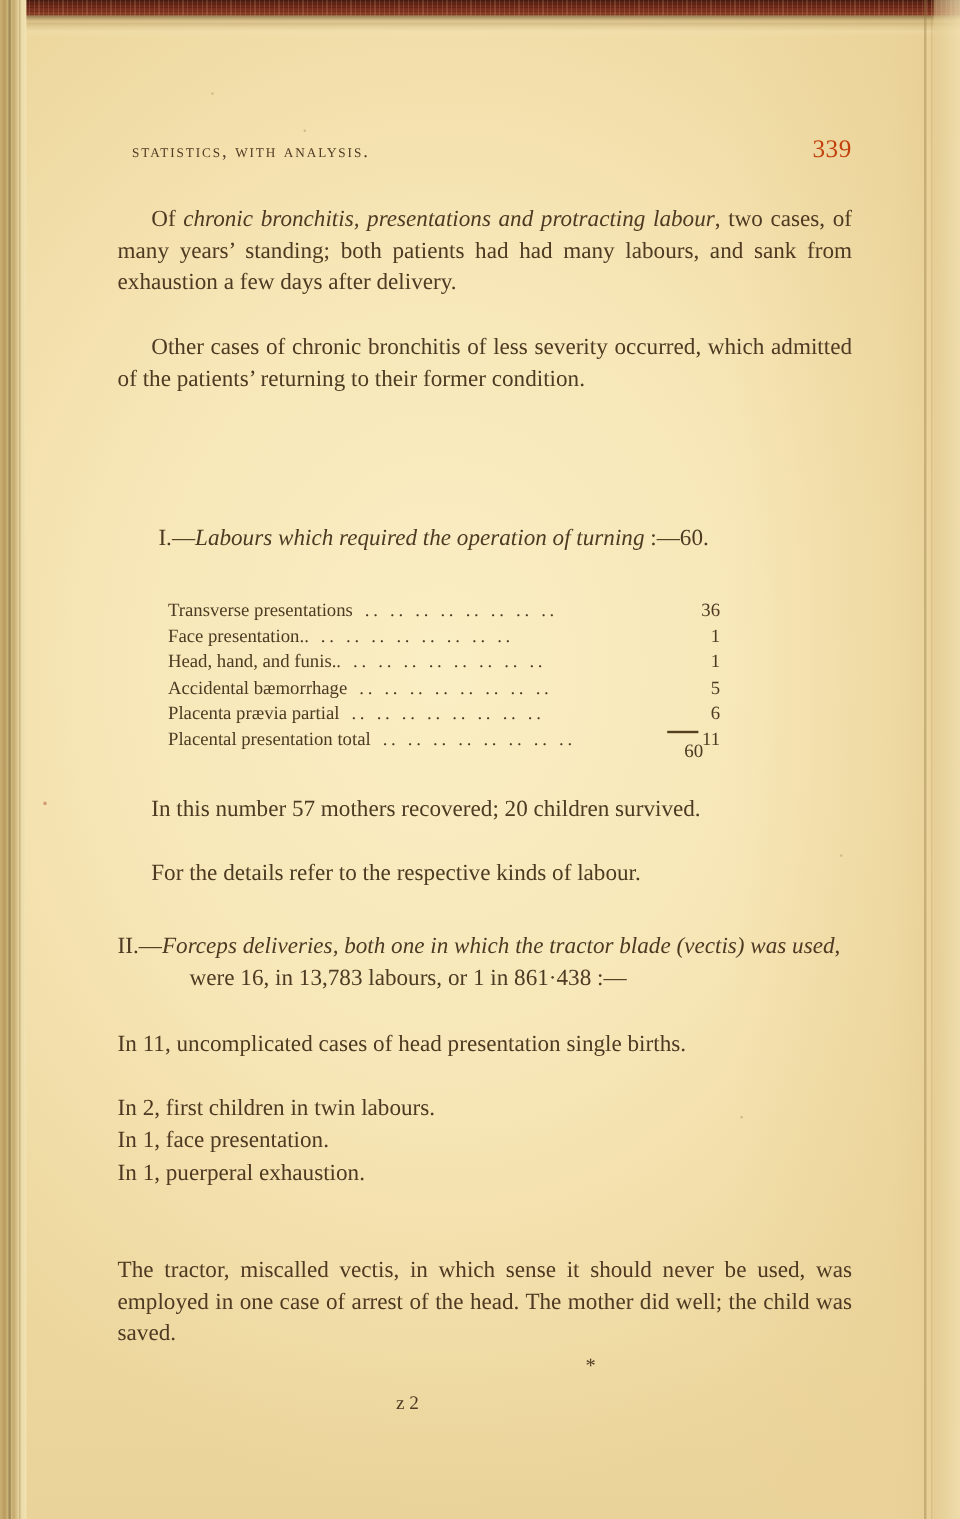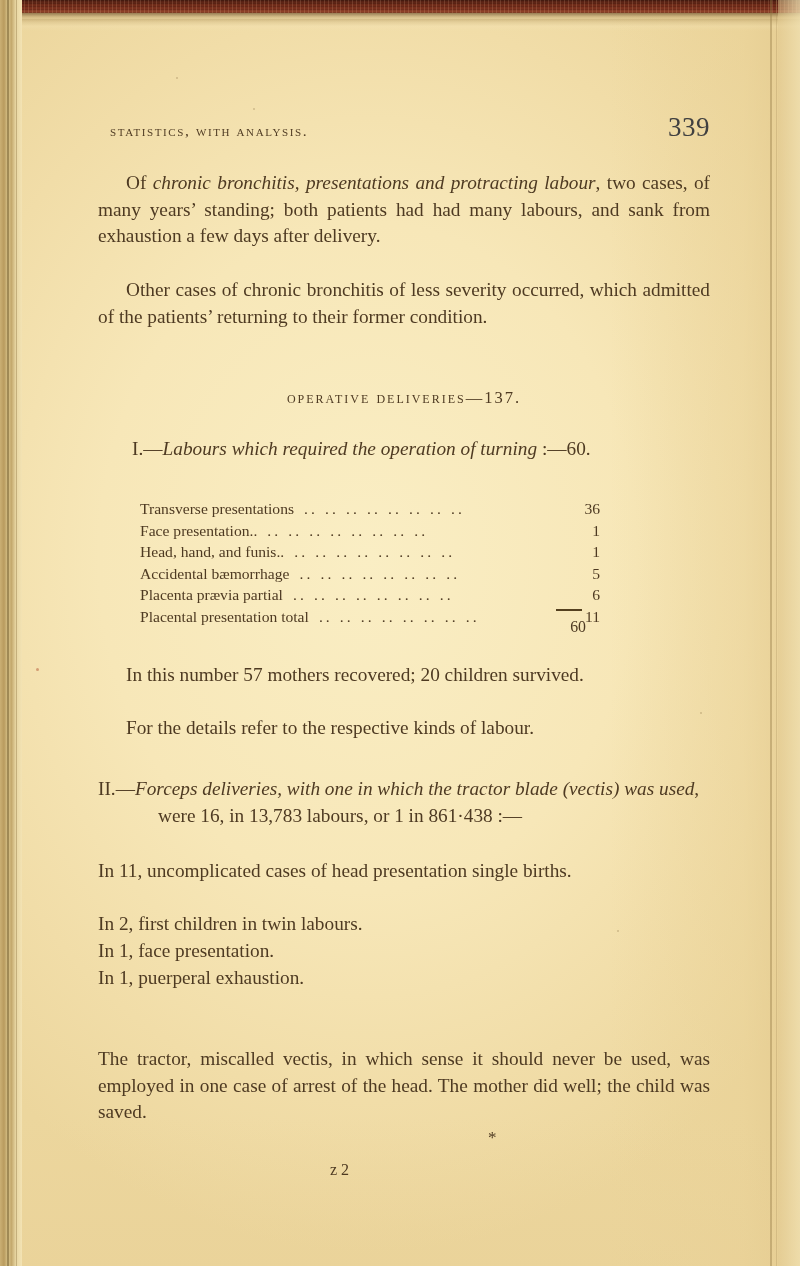--- a/index.html
+++ b/index.html
@@ -125,22 +125,22 @@
   .rh-title {
     font-size: 15.5px;
     letter-spacing: 1.6px;
     font-variant: small-caps;
     text-transform: lowercase;
     color: #503c24;
     margin-left: 12px;
   }
   .rh-title::first-letter { font-size: 15.5px; }
   .rh-page {
-    font-size: 27px;
-    color: #404040;
+    font-size: 21px;
+    color: #c2410c;
     letter-spacing: 0.5px;
   }
   p.body {
     margin: 0;
     font-size: 19.3px;
     line-height: 26.6px;
     text-align: justify;
     text-indent: 28px;
     color: #4e3a22;
     -webkit-font-smoothing: antialiased;
@@ -275,21 +275,20 @@
   </div>
 
   <div class="blk" style="top:170px;">
     <p class="body"><span>Of </span><span class="ital">chronic bronchitis, presentations and protracting labour</span><span>, two cases, of many years’ standing; both patients had had many labours, and sank from exhaustion a few days after delivery.</span></p>
   </div>
 
   <div class="blk" style="top:277px;">
     <p class="body">Other cases of chronic bronchitis of less severity occurred, which admitted of the patients’ returning to their former condition.</p>
   </div>
 
-  <div class="section-head">Operative Deliveries—137.</div>
 
   <div class="roman-item" style="top:436px;margin-left:34px;">
     <span class="hang"><span>I.—</span><span class="ital">Labours which required the operation of turning</span><span> :—60.</span></span>
   </div>
 
   <div class="stat-table">
 
     <div class="stat-row">
       <span class="stat-label">Transverse presentations</span>
       <span class="stat-leader">.. .. .. .. .. .. .. ..</span>
@@ -332,21 +331,21 @@
   <div class="total-value">60</div>
 
   <div class="blk" style="top:662px;font-family:Liberation Serif, serif;">
     <p class="body">In this number 57 mothers recovered; 20 children survived.</p>
   </div>
   <div class="blk" style="top:715px;">
     <p class="body">For the details refer to the respective kinds of labour.</p>
   </div>
 
   <div class="roman-item ii" style="top:776px;">
-    <span class="hang"><span>II.—</span><span class="ital">Forceps deliveries, with one in which the tractor blade (vectis) was used</span><span>, were 16, in 13,783 labours, or 1 in 861·438 :—</span></span>
+    <span class="hang"><span>II.—</span><span class="ital">Forceps deliveries, both one in which the tractor blade (vectis) was used</span><span>, were 16, in 13,783 labours, or 1 in 861·438 :—</span></span>
   </div>
 
   <div class="blk" style="top:858px;">
     <p class="body noindent">In 11, uncomplicated cases of head presentation single births.</p>
   </div>
   <div class="blk" style="top:911px;">
     <p class="body noindent">In 2, first children in twin labours.</p>
   </div>
   <div class="blk" style="top:938px;">
     <p class="body noindent">In 1, face presentation.</p>

